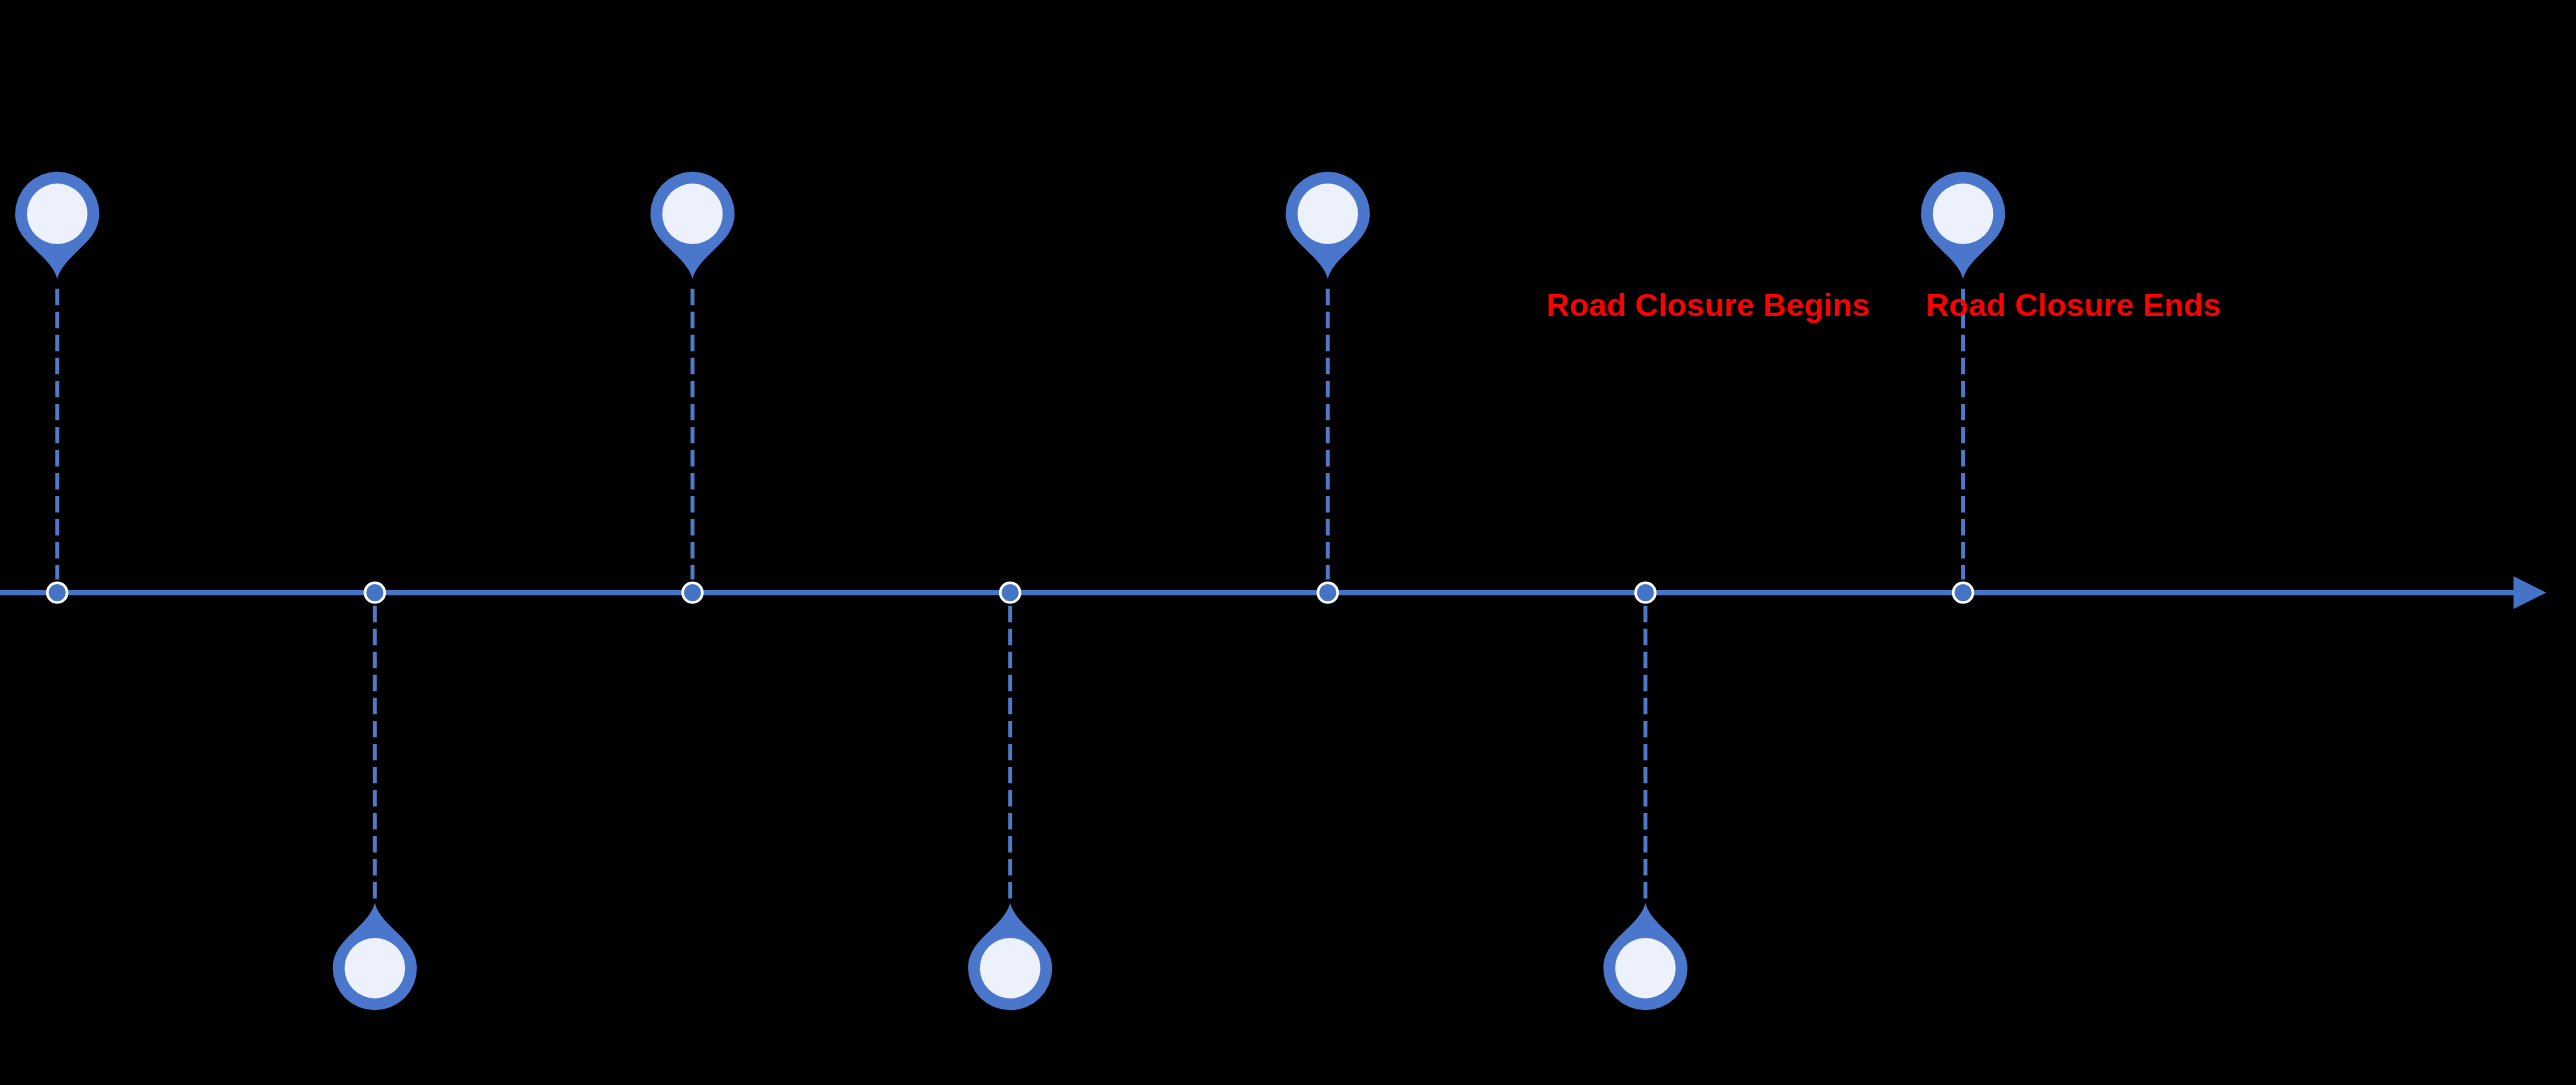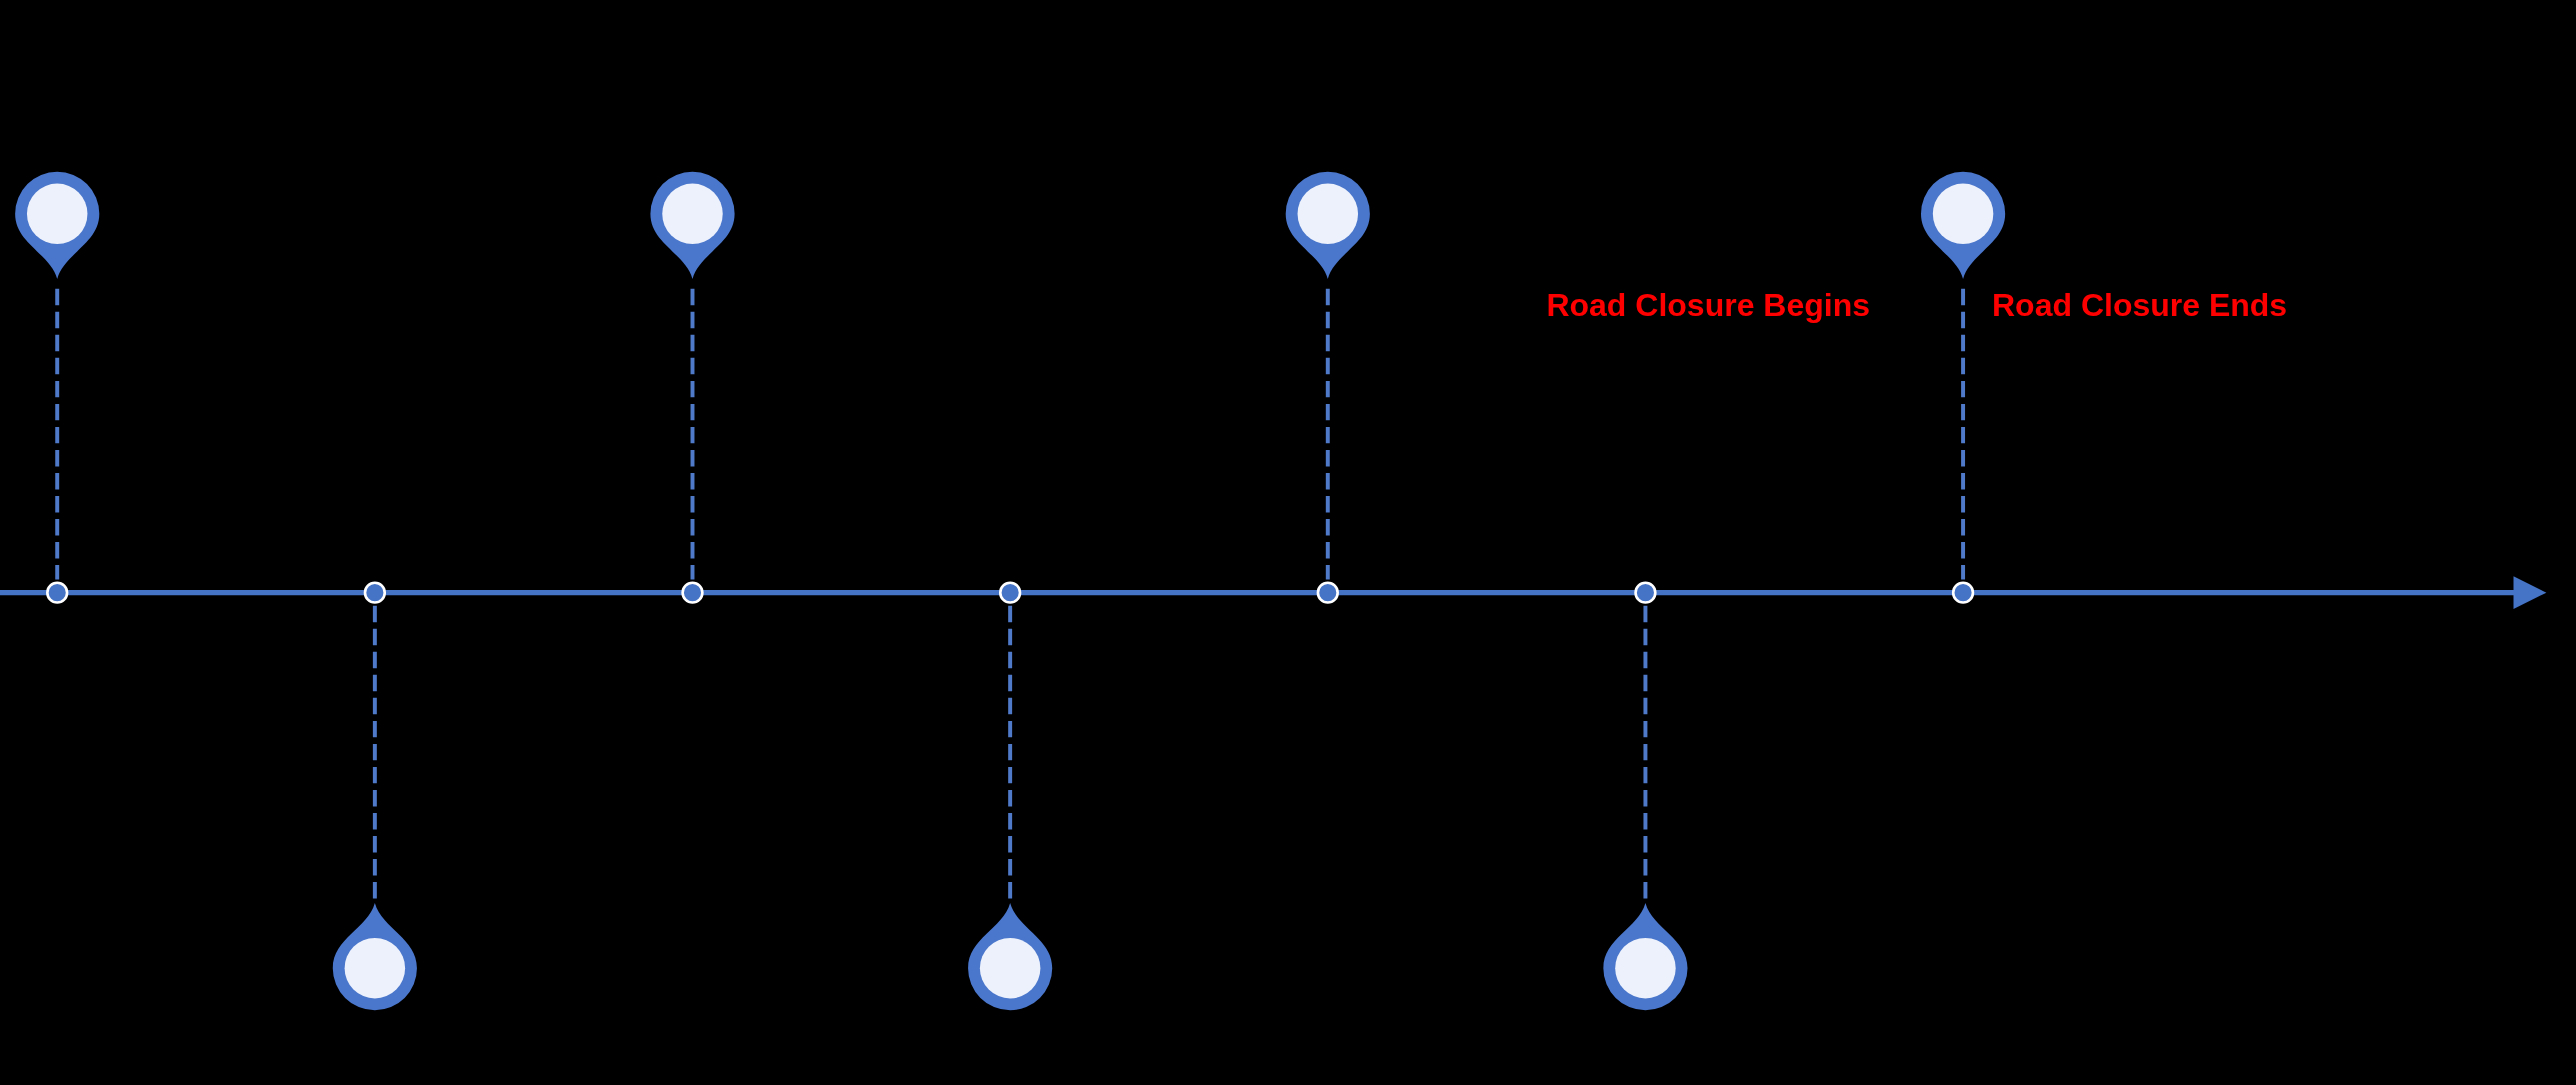--- a/index.html
+++ b/index.html
@@ -29,21 +29,21 @@
     font-size: 32px;
     font-weight: bold;
     color: #FF0000;
     white-space: nowrap;
   }
   .closure-label.begins {
     right: 706px;  
     text-align: right;
   }
   .closure-label.ends {
-    left: 1992px;   
+    left: 1926px;   
     text-align: left;
   }
 </style>
 </head>
 <body>
 
 <div class="canvas">
   <svg width="2576" height="1086" viewBox="0 0 3917 1651">
       <line x1="87" y1="366" x2="87" y2="808" stroke="#4F7AC9" stroke-width="6" stroke-dasharray="25 10"></line>
       <line x1="570" y1="848" x2="570" y2="1294" stroke="#4F7AC9" stroke-width="6" stroke-dasharray="25 10"></line>

